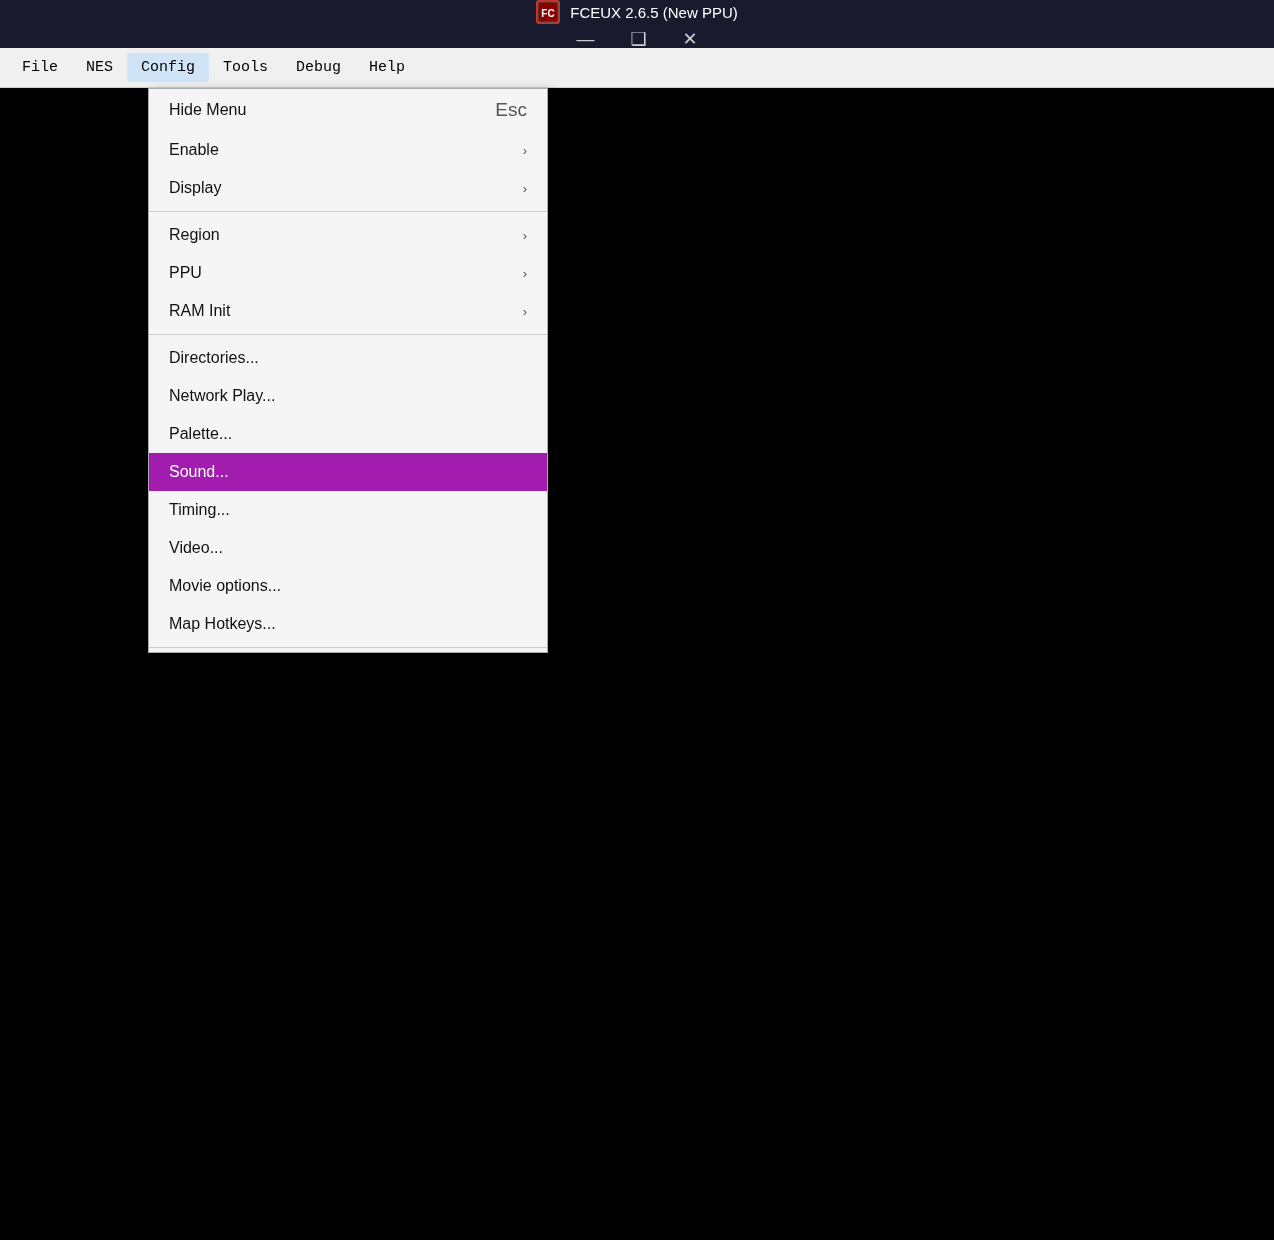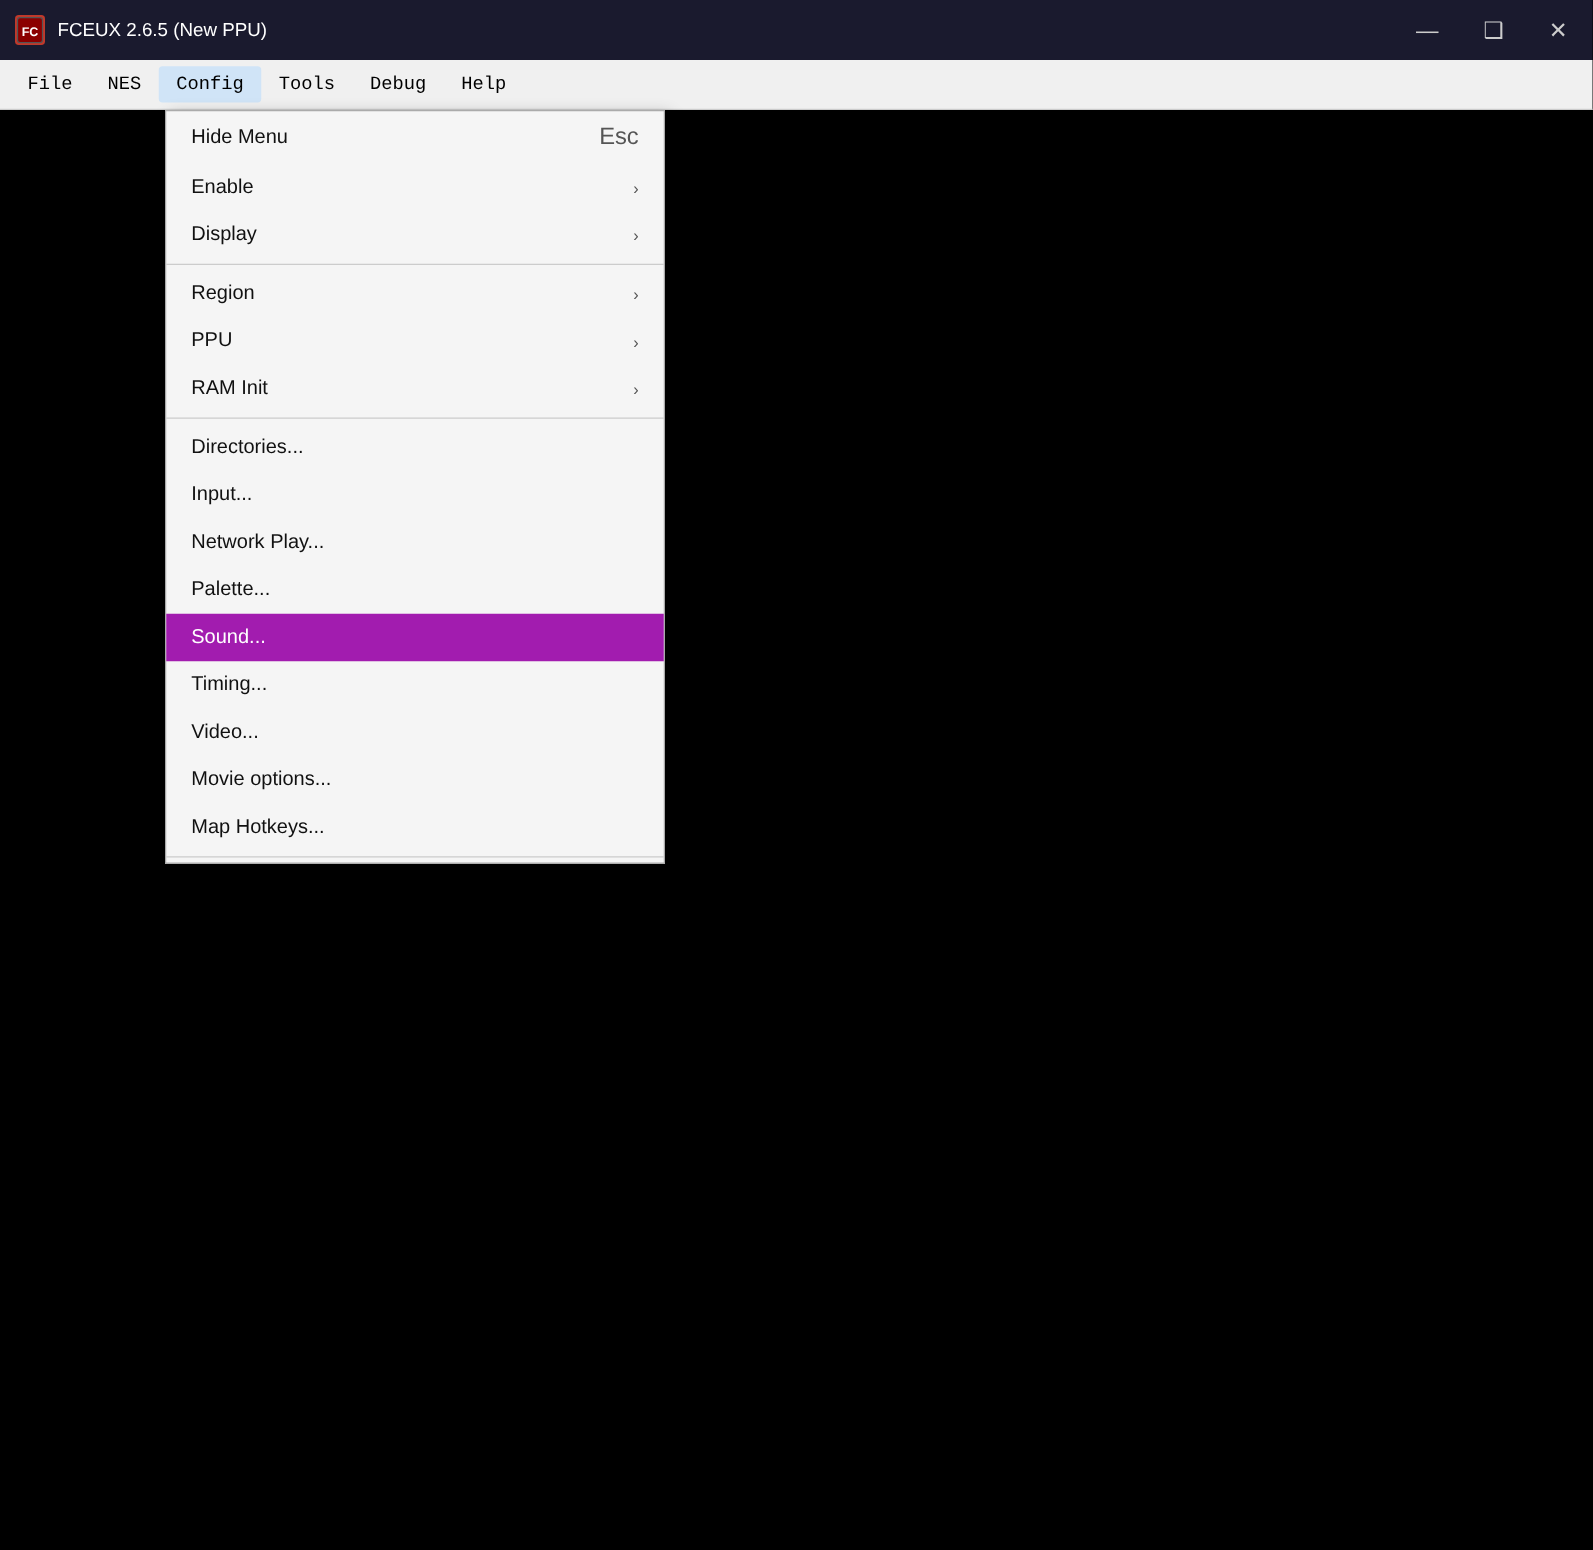--- a/index.html
+++ b/index.html
@@ -22,20 +22,21 @@
     .title-bar {
       width: 100%;
       height: 48px;
       background: #1a1a2e;
       display: flex;
       align-items: center;
       justify-content: space-between;
       padding: 0 12px;
       position: relative;
       z-index: 100;
+      flex-direction: column;
     }
 
     .title-bar-left {
       display: flex;
       align-items: center;
       gap: 10px;
     }
 
     .title-bar-icon {
       width: 24px;
@@ -92,21 +93,21 @@
     }
 
     .menu-item.active {
       background: #d0e4f7;
     }
 
     
     .dropdown {
       position: absolute;
       top: 88px;
-      left: 132px;
+      left: 148px;
       width: 400px;
       background: #f5f5f5;
       border: 1px solid #aaa;
       box-shadow: 4px 4px 12px rgba(0,0,0,0.3);
       z-index: 200;
     }
 
     .dropdown-item {
       display: flex;
       align-items: center;
@@ -204,23 +205,20 @@
     </div>
     <div class="dropdown-item">
       <span>RAM Init</span>
       <span class="chevron">›</span>
     </div>
     <div class="dropdown-separator"></div>
     <div class="dropdown-item">
       <span>Directories...</span>
     </div>
     <div class="dropdown-item">
-      <span>Input...</span>
-    </div>
-    <div class="dropdown-item">
       <span>Network Play...</span>
     </div>
     <div class="dropdown-item">
       <span>Palette...</span>
     </div>
     <div class="dropdown-item highlighted">
       <span>Sound...</span>
     </div>
     <div class="dropdown-item">
       <span>Timing...</span>

